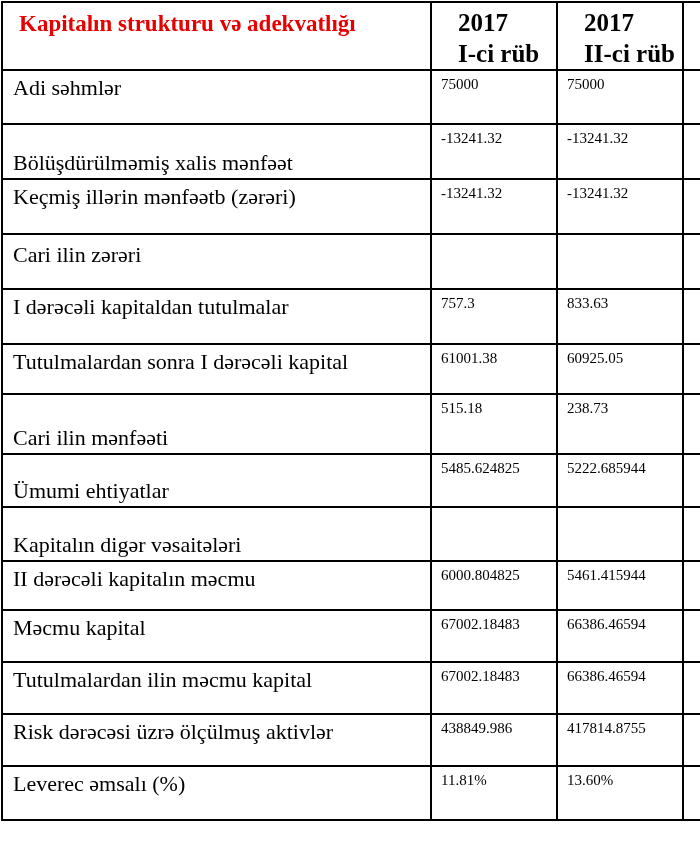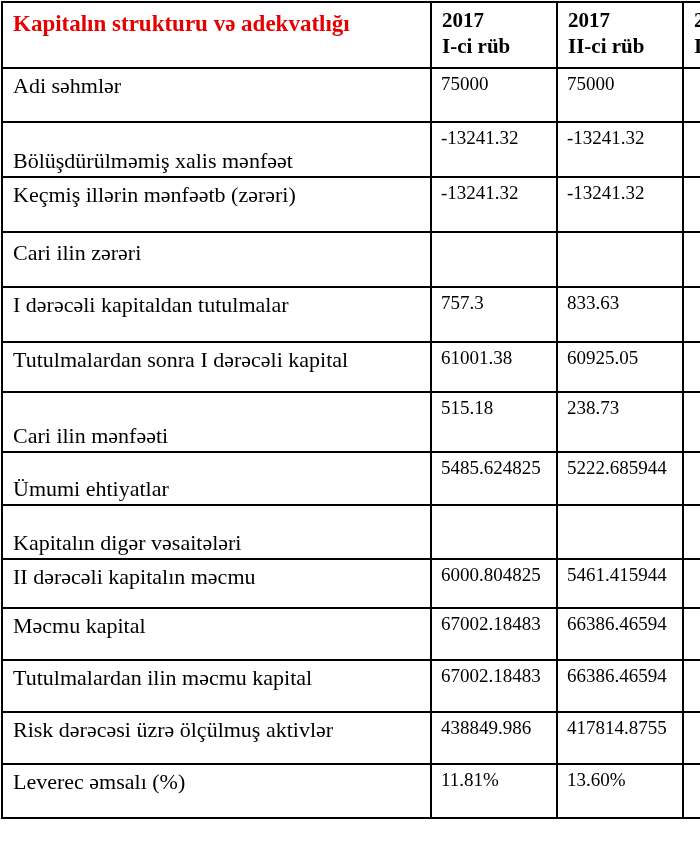--- a/index.html
+++ b/index.html
@@ -23,51 +23,51 @@
     border: 2px solid var(--border-c);
     background: var(--bg-c);
     overflow: hidden;
     text-align: left;
     font-weight: normal;
   }
 
   
   .cap-table th.title-cell {
     vertical-align: top;
-    padding: 7px 4px 0 10px;
+    padding: 7px 4px 0 16px;
     font-size: 23px;
     font-weight: bold;
     color: var(--title-red);
     line-height: 1.2;
     white-space: nowrap;
   }
   .cap-table th.colhead {
     vertical-align: top;
-    padding: 4px 2px 0 10px;
-    font-size: 21px;
+    padding: 4px 2px 0 26px;
+    font-size: 25px;
     font-weight: bold;
     line-height: 1.24;
     white-space: nowrap;
   }
 
   
   .cap-table td.lbl {
     padding-left: 10px;
     font-size: 22px;
     line-height: 1.15;
     white-space: nowrap;
   }
   .cap-table td.lbl.top    { vertical-align: top;    padding-top: 4px; }
   .cap-table td.lbl.topgap { vertical-align: top;    padding-top: 7px; margin-top: 11px; }
   .cap-table td.lbl.bottom { vertical-align: bottom; padding-bottom: 3px; }
 
   .cap-table td.val {
     vertical-align: top;
     padding: 4px 2px 0 9px;
-    font-size: 19px;
+    font-size: 15px;
     line-height: 1.2;
     white-space: nowrap;
   }
 </style>
 </head>
 <body>
 
 <div class="page">
   <table class="cap-table">
     <colgroup>

